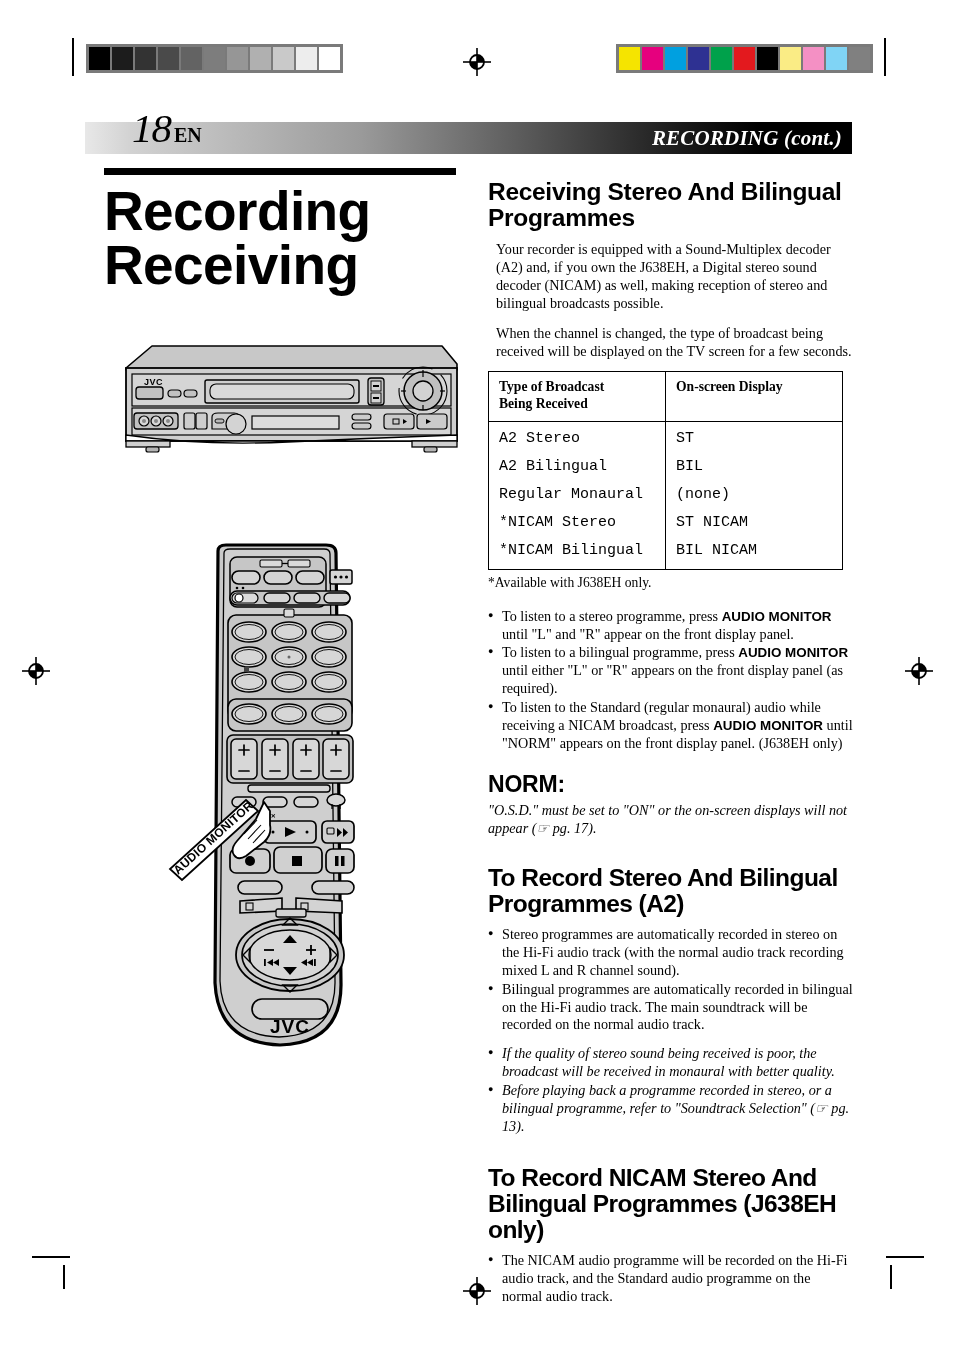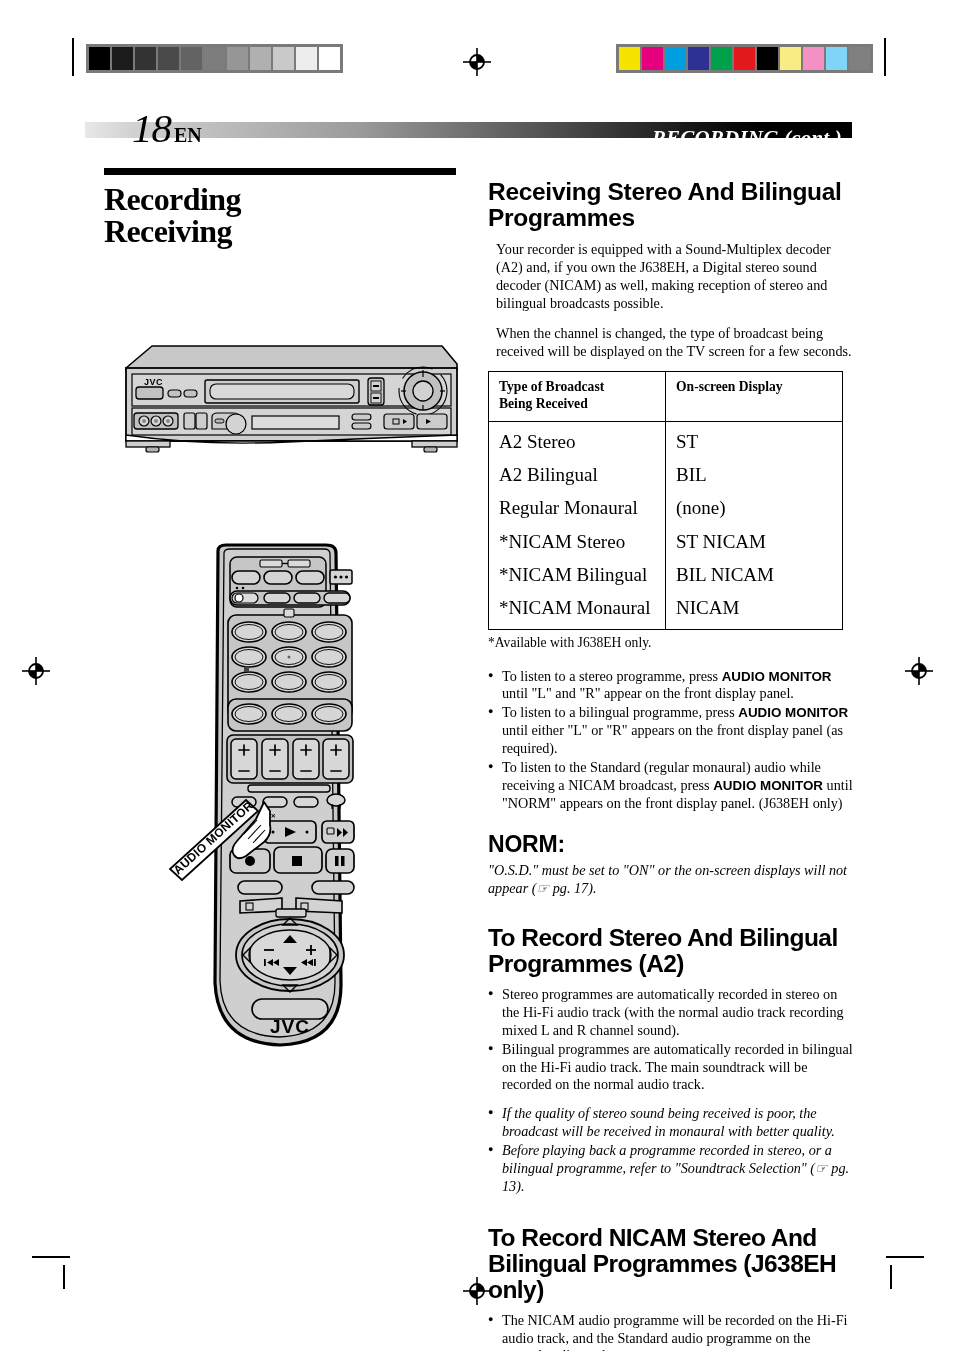--- a/index.html
+++ b/index.html
@@ -31,21 +31,21 @@
 
   .crop-v { position: absolute; background: #000; width: 1.6px; }
   .crop-h { position: absolute; background: #000; height: 1.6px; }
 
   
   .page-header {
     position: absolute;
     left: 85px;
     top: 122px;
     width: 767px;
-    height: 16px;
+    height: 32px;
     background: linear-gradient(to right, #e8e8e8 0%, #d2d2d2 6%, #9a9a9a 36%, #5e5e5e 56%, #1a1a1a 78%, #000000 88%, #000000 100%);
   }
   .page-num {
     position: absolute;
     left: 88px;
     top: 108px;
     font-family: "Liberation Serif", serif;
     font-style: italic;
     font-size: 41px;
     font-weight: 400;
@@ -81,23 +81,23 @@
     top: 168px;
     width: 356px;
   }
   .rule-thick {
     width: 352px;
     height: 7px;
     background: #000;
     margin-bottom: 9px;
   }
   .doc-title {
-    font-family: Liberation Serif, serif;
+    font-family: Liberation Sans, sans-serif;
     font-weight: 700;
-    font-size: 32px;
+    font-size: 55px;
     line-height: 0.99;
     letter-spacing: -0.6px;
     color: #000;
     margin: 0;
   }
 
   
   .vcr-art { position: absolute; left: 112px; top: 334px; }
   .remote-art { position: absolute; left: 160px; top: 543px; }
 
@@ -156,22 +156,22 @@
     font-family: "Liberation Serif", serif;
     font-weight: 700;
     font-size: 13.6px;
     line-height: 1.25;
     padding: 7px 8px 8px 10px;
   }
   .bt-table th.col-split, .bt-table td.col-split {
     border-left: 1.6px solid #000;
   }
   .bt-table tbody td {
-    font-family: Liberation Serif, serif;
-    font-size: 19px;
+    font-family: Liberation Mono, monospace;
+    font-size: 15px;
     line-height: 1.33;
     padding: 8px 8px 0 10px;
   }
   .bt-table tbody tr:first-child td { padding-top: 7px; }
   .bt-table tbody tr:last-child td { padding-bottom: 8px; }
   .footnote {
     font-family: "Liberation Serif", serif;
     font-size: 13.6px;
     margin: 5px 0 0 0;
   }
@@ -563,24 +563,20 @@
         <td class="col-split">(none)</td>
       </tr>
       <tr>
         <td>*NICAM Stereo</td>
         <td class="col-split">ST NICAM</td>
       </tr>
       <tr>
         <td>*NICAM Bilingual</td>
         <td class="col-split">BIL NICAM</td>
       </tr>
-      <tr>
-        <td>*NICAM Monaural</td>
-        <td class="col-split">NICAM</td>
-      </tr>
     </tbody>
   </table>
 
   <p class="footnote">*Available with J638EH only.</p>
 
   <div class="sp-md"></div>
 
   <ul class="blist">
     <li><span>To listen to a stereo programme, press </span><span class="b">AUDIO MONITOR</span><span> until "L" and "R" appear on the front display panel.</span></li>
     <li><span>To listen to a bilingual programme, press </span><span class="b">AUDIO MONITOR</span><span> until either "L" or "R" appears on the front display panel (as required).</span></li>

